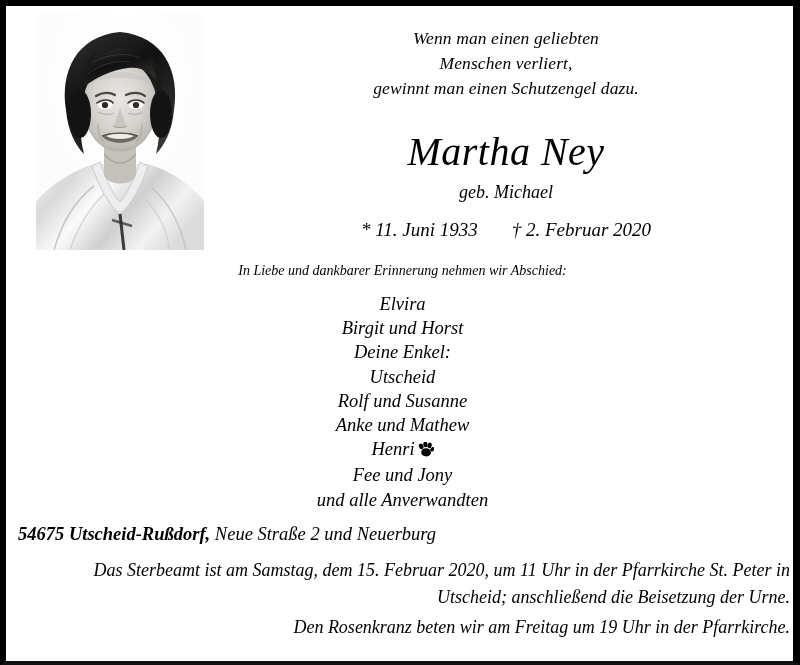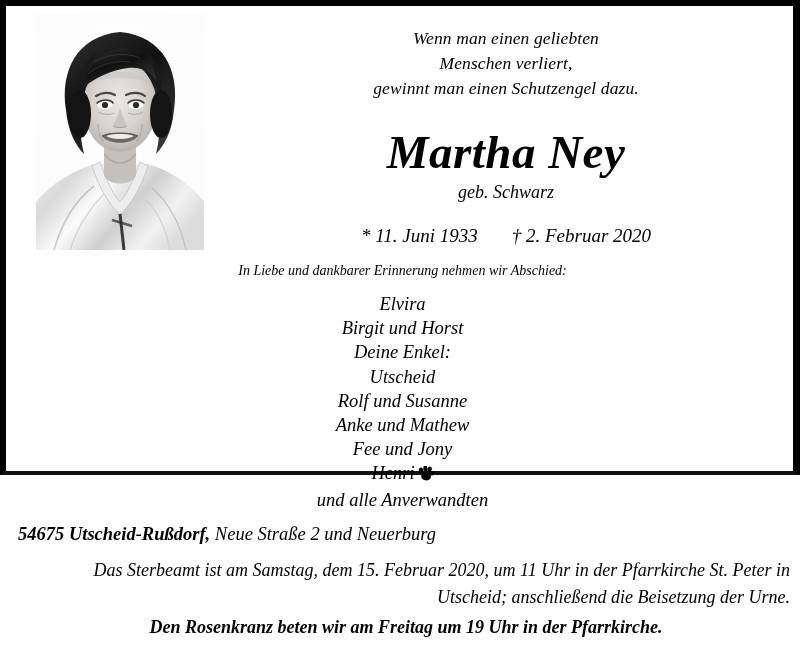--- a/index.html
+++ b/index.html
@@ -12,21 +12,21 @@
     height: 665px;
     font-family: "Liberation Serif", "DejaVu Serif", serif;
     color: #000000;
     overflow: hidden;
   }
 
   .notice {
     position: relative;
     box-sizing: border-box;
     width: 800px;
-    height: 475px;
+    height: 665px;
     background: #8b5cf6;
     border-top: 6px solid #000000;
     border-left: 6px solid #000000;
     border-right: 7px solid #000000;
     border-bottom: 4px solid #111111;
   }
 
   .inner {
     position: relative;
     width: 100%;
@@ -62,37 +62,37 @@
 
   
   .name-block {
     position: absolute;
     left: 206px;
     top: 120px;
     width: 588px;
     text-align: center;
   }
   .deceased-name {
-    font-size: 47px;
-    font-weight: bold;
+    font-size: 40px;
+    font-weight: normal;
     font-style: italic;
     line-height: 52px;
     letter-spacing: 0.5px;
   }
   .maiden-name {
     font-size: 18px;
     font-style: italic;
     line-height: 27px;
     margin-top: 1px;
   }
   .dates {
     font-size: 19px;
     font-style: italic;
     line-height: 30px;
-    margin-top: 15px;
+    margin-top: 9px;
   }
   .dates .gap { display: inline-block; width: 34px; }
 
   
   .farewell {
     position: absolute;
     left: 0;
     top: 252px;
     width: 793px;
     text-align: center;
@@ -144,22 +144,21 @@
     text-align: right;
   }
   .rosary {
     position: absolute;
     left: 16px;
     top: 608px;
     width: 768px;
     font-style: italic;
     font-size: 18px;
     line-height: 27px;
-    text-align: center;
-    font-weight: bold;
+    text-align: right;
   }
 </style>
 </head>
 <body>
 
 <div class="notice">
   <div class="inner">
 
     <div class="portrait">
       <svg viewBox="0 0 168 236" preserveAspectRatio="xMidYMid slice">
@@ -250,41 +249,41 @@
     </div>
 
     <div class="verse">
       <div>Wenn man einen geliebten</div>
       <div>Menschen verliert,</div>
       <div>gewinnt man einen Schutzengel dazu.</div>
     </div>
 
     <div class="name-block">
       <div class="deceased-name">Martha Ney</div>
-      <div class="maiden-name">geb. Schwarz</div>
+      <div class="maiden-name">geb. Michael</div>
       <div class="dates"><span>* 11. Juni 1933</span><span class="gap"></span><span>† 2. Februar 2020</span></div>
     </div>
 
     <div class="farewell">In Liebe und dankbarer Erinnerung nehmen wir Abschied:</div>
 
     <div class="family">
       <div class="fam-line">Elvira</div>
       <div class="fam-line">Birgit und Horst</div>
       <div class="fam-line">Deine Enkel:</div>
       <div class="fam-line">Utscheid</div>
       <div class="fam-line">Rolf und Susanne</div>
       <div class="fam-line">Anke und Mathew</div>
-      <div class="fam-line">Fee und Jony</div>
       <div class="fam-line"><span>Henri</span><span class="paw-icon"><svg width="16" height="15" viewBox="0 0 16 15">
               <ellipse cx="3.2" cy="4.4" rx="2.2" ry="2.9" fill="#000000" transform="rotate(-22 3.2 4.4)"></ellipse>
               <ellipse cx="7.4" cy="2.5" rx="2.1" ry="2.8" fill="#000000" transform="rotate(-6 7.4 2.5)"></ellipse>
               <ellipse cx="11.6" cy="3.4" rx="2.1" ry="2.8" fill="#000000" transform="rotate(16 11.6 3.4)"></ellipse>
               <ellipse cx="14.4" cy="7.2" rx="1.8" ry="2.4" fill="#000000" transform="rotate(36 14.4 7.2)"></ellipse>
               <path d="M 8.2 6.2 C 11.8 6.2 13.6 9.2 12.8 11.6 C 12.0 14.2 8.8 14.8 7.2 14.3 C 5.2 13.7 3.0 12.4 3.2 9.9 C 3.4 7.6 5.4 6.2 8.2 6.2 Z" fill="#000000"></path>
             </svg></span></div>
+      <div class="fam-line">Fee und Jony</div>
       <div class="fam-line">und alle Anverwandten</div>
     </div>
 
     <div class="address"><span class="town">54675 Utscheid-Rußdorf,</span><span> Neue Straße 2 und Neuerburg</span></div>
 
     <div class="service">Das Sterbeamt ist am Samstag, dem 15. Februar 2020, um 11 Uhr in der Pfarrkirche St. Peter in Utscheid; anschließend die Beisetzung der Urne.</div>
 
     <div class="rosary">Den Rosenkranz beten wir am Freitag um 19 Uhr in der Pfarrkirche.</div>
 
   </div>

